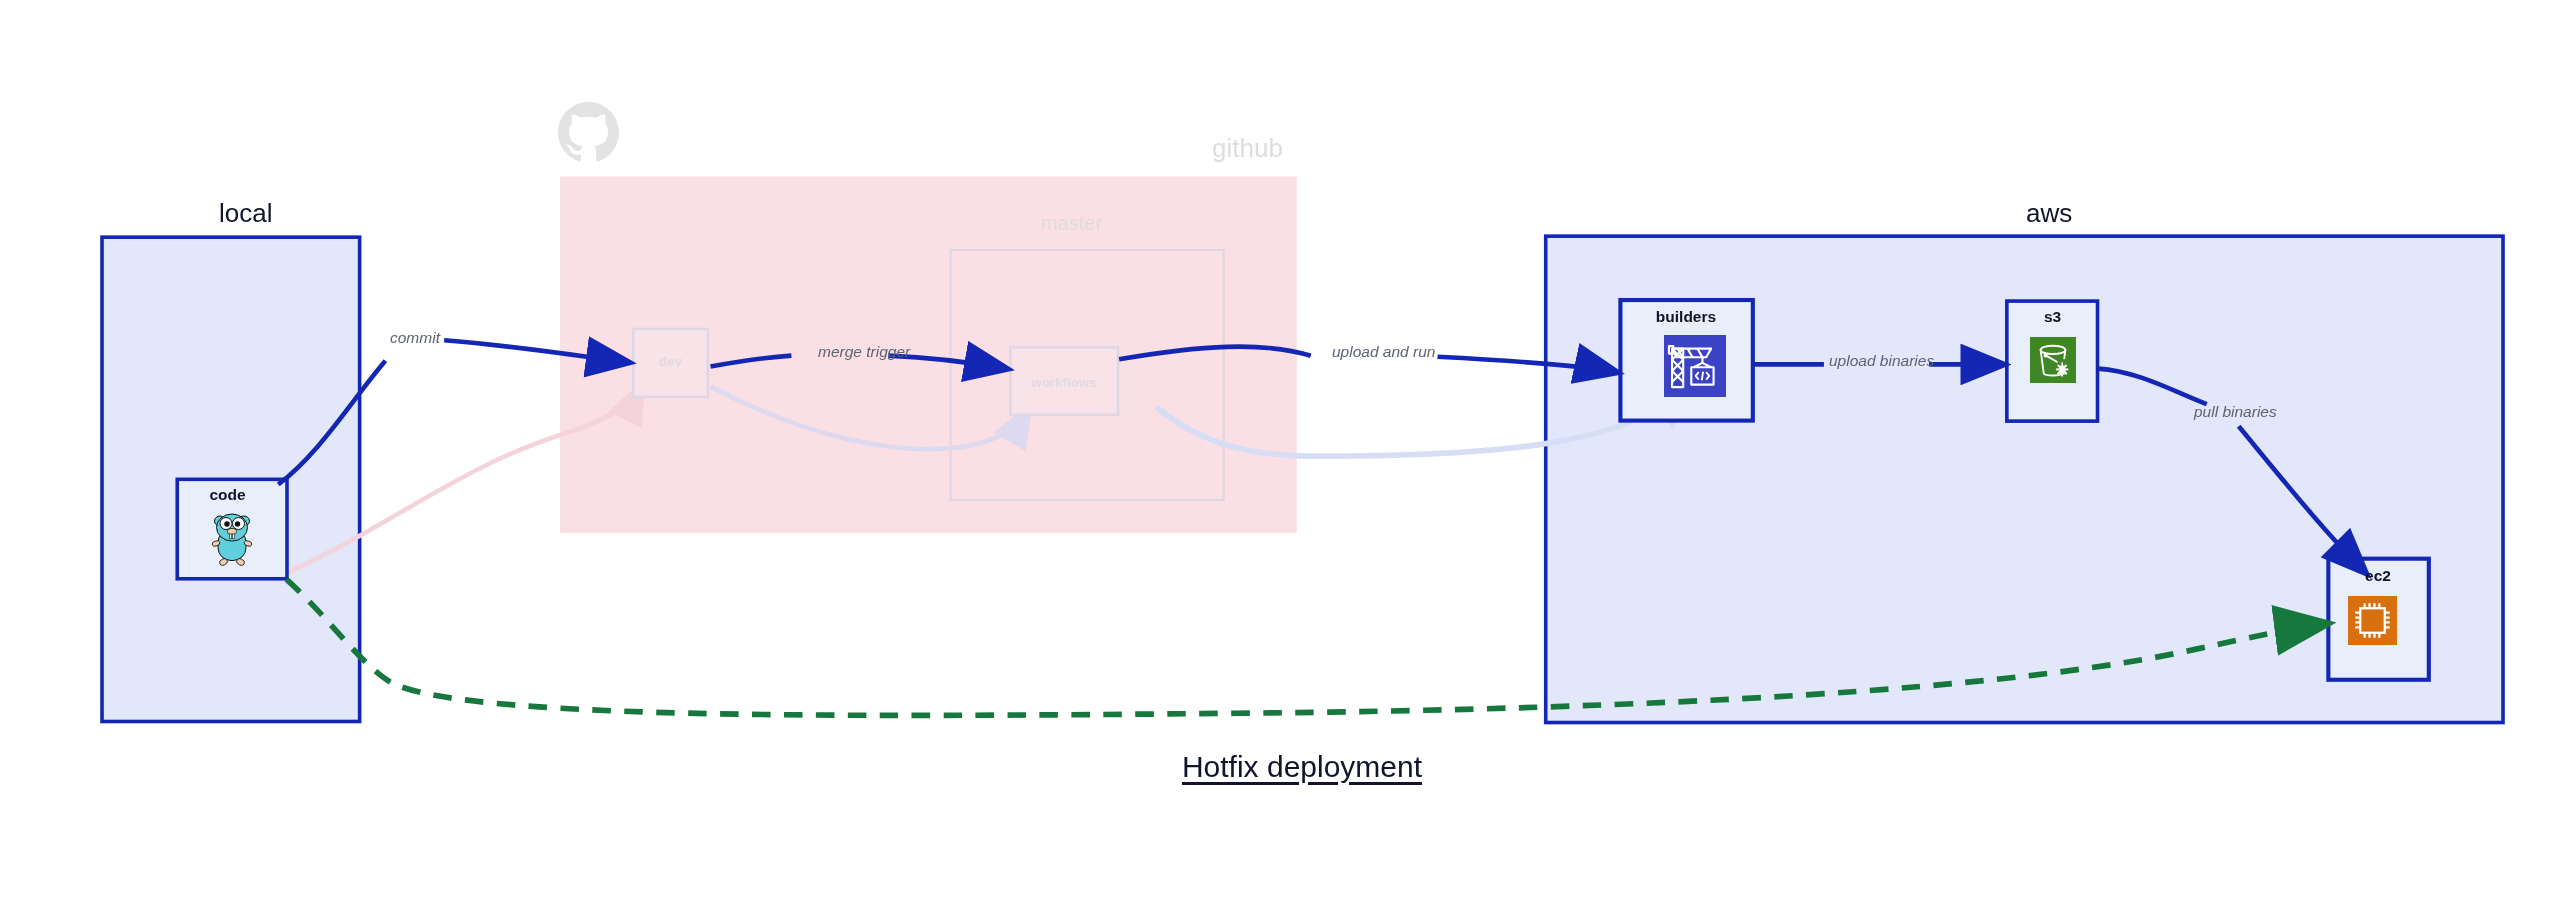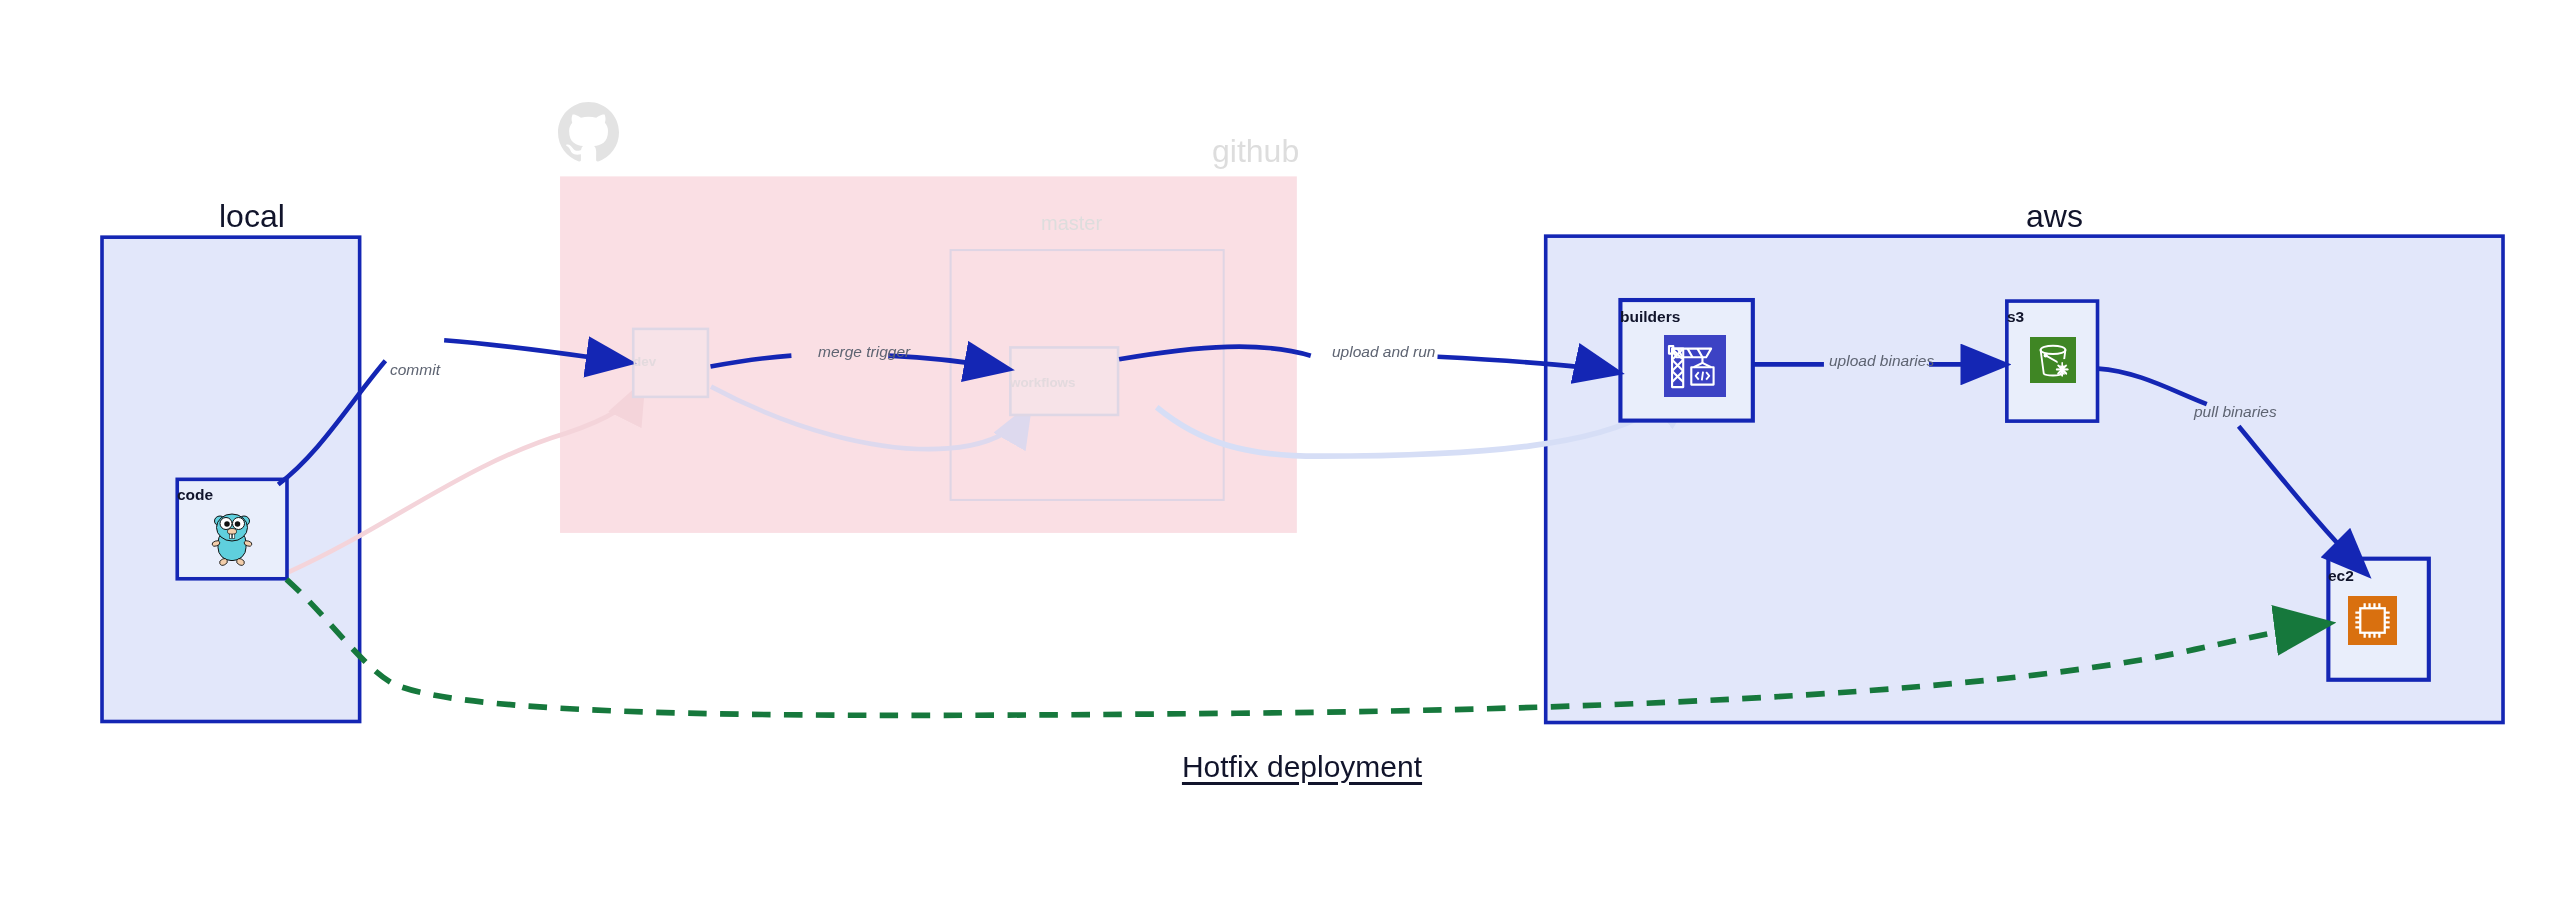--- a/index.html
+++ b/index.html
@@ -20,36 +20,36 @@
   svg.layer {
     position: absolute;
     left: 0;
     top: 0;
     width: 2604px;
     height: 902px;
     overflow: visible;
   }
   .group-label {
     position: absolute;
-    font-size: 32px;
+    font-size: 26px;
     color: #11142b;
     font-family: "Liberation Sans", sans-serif;
     white-space: nowrap;
   }
   .group-label.faded {
     color: #dddddd;
   }
   .node-title {
     position: absolute;
     font-size: 15.5px;
     font-weight: bold;
     color: #11142b;
     font-family: "Liberation Sans", sans-serif;
     white-space: nowrap;
-    text-align: left;
+    text-align: center;
   }
   .node-title.faded {
     color: #e3dade;
     font-weight: bold;
   }
   .edge-label {
     position: absolute;
     font-size: 15.5px;
     font-style: italic;
     color: #5e6472;
@@ -254,21 +254,21 @@
   <div class="group-label faded" style="left:1041px; top:212px; font-size:20px;">master</div>
   <div class="group-label" style="left:2003px; top:198px;margin-left:23px;">aws</div>
 
   <div class="node-title" style="left:177px; top:486px; width:101px;">code</div>
   <div class="node-title faded" style="left:633px; top:354px; width:75px; font-size:13.4px;">dev</div>
   <div class="node-title faded" style="left:1010px; top:375px; width:108px; font-size:13.4px;">workflows</div>
   <div class="node-title" style="left:1620px; top:308px; width:132px;">builders</div>
   <div class="node-title" style="left:2007px; top:308px; width:91px;">s3</div>
   <div class="node-title" style="left:2328px; top:567px; width:100px;">ec2</div>
 
-  <div class="edge-label" style="left:390px; top:329px;margin-top:32px;">commit</div>
+  <div class="edge-label" style="left:390px; top:329px;">commit</div>
   <div class="edge-label" style="left:818px; top:343px;">merge trigger</div>
   <div class="edge-label" style="left:1332px; top:343px;">upload and run</div>
   <div class="edge-label" style="left:1829px; top:352px;">upload binaries</div>
   <div class="edge-label" style="left:2194px; top:403px;">pull binaries</div>
 
   <div id="diagram-title">Hotfix deployment</div>
 
 </div>
 
 

